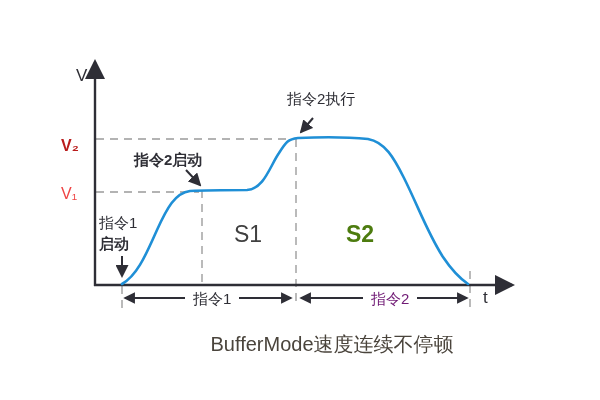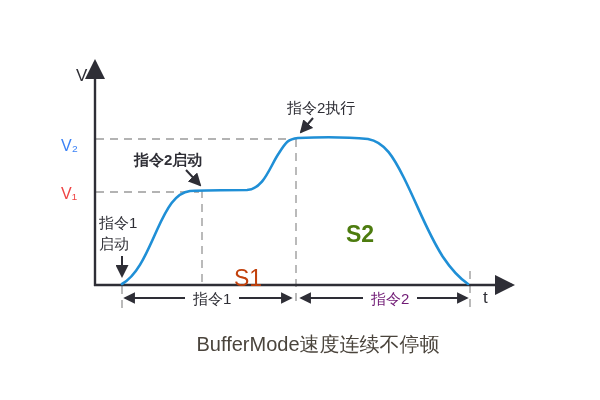--- a/index.html
+++ b/index.html
@@ -10,21 +10,21 @@
   .canvas svg{position:absolute;left:0;top:0;}
   .lbl{position:absolute;color:#2f2f36;white-space:nowrap;}
   .axis-lbl{font-size:17px;}
   .tick-lbl{font-size:16px;}
   .ann-lbl{font-size:15px;}
   .region-lbl{font-size:23px;}
   .span-lbl{font-size:15px;background:#ffffff;padding:0 8px;}
   .two-line{line-height:21px;}
   .title{
     position:absolute;left:50%;top:331px;transform:translateX(-50%);
-    margin-left:18px;font-size:20px;white-space:nowrap;
+    margin-left:32px;font-size:20px;white-space:nowrap;
   }
 </style>
 </head>
 <body>
 
 <div class="canvas">
 
   <svg width="600" height="400" viewBox="0 0 600 400">
     <defs>
       <marker id="ah-axis" viewBox="0 0 10 10" refX="8.5" refY="5" markerWidth="8.5" markerHeight="8.5" orient="auto-start-reverse">
@@ -66,32 +66,32 @@
 
     <g stroke-width="1.8" fill="none">
       <line x1="125" y1="298" x2="291" y2="298" marker-start="url(#ah-small)" marker-end="url(#ah-small)" stroke="#2e2e36"></line>
       <line x1="301" y1="298" x2="467" y2="298" marker-start="url(#ah-small)" marker-end="url(#ah-small)" stroke="#2e2e36"></line>
     </g>
   </svg>
 
   <div class="lbl axis-lbl" style="left: 76px; top: 66px; color: rgb(47, 47, 54);">V</div>
   <div class="lbl axis-lbl" style="left: 483px; top: 288px; color: rgb(47, 47, 54);">t</div>
 
-  <div class="lbl tick-lbl" style="left: 61px; top: 137px; color: #3b82f6;">V₂</div>
+  <div class="lbl tick-lbl" style="left: 61px; top: 137px; color: #b91c1c; font-weight: bold;">V₂</div>
   <div class="lbl tick-lbl" style="left: 61px; top: 185px; color: #ef4444;">V₁</div>
 
   <div class="lbl ann-lbl two-line" style="left: 99px; top: 212px; color: rgb(47, 47, 54);">
     <span style="display:block;">指令1</span>
-    <span style="display:block;">启动</span>
+    <span style="display:block;font-weight:bold;">启动</span>
   </div>
 
   <div class="lbl ann-lbl" style="left: 134px; top: 151px; color: rgb(47, 47, 54); font-weight: bold;">指令2启动</div>
-  <div class="lbl ann-lbl" style="left: 287px; top: 99px; color: rgb(47, 47, 54);">指令2执行</div>
+  <div class="lbl ann-lbl" style="left: 287px; top: 90px; color: rgb(47, 47, 54);">指令2执行</div>
 
-  <div class="lbl region-lbl" style="left: 234px; top: 221px; color: #c2410c; margin-top: 44px;">S1</div>
+  <div class="lbl region-lbl" style="left: 234px; top: 221px; color: #404040;">S1</div>
   <div class="lbl region-lbl" style="left: 346px; top: 221px; color: #4d7c0f; font-weight: bold;">S2</div>
 
   <div class="lbl span-lbl" style="left: 185px; top: 290px; color: rgb(47, 47, 54);">指令1</div>
   <div class="lbl span-lbl" style="left: 363px; top: 290px; color: #701a75;">指令2</div>
 
   <div class="title" style="color: rgb(74, 68, 60);">BufferMode速度连续不停顿</div>
 
 </div>
 
 </body></html>

